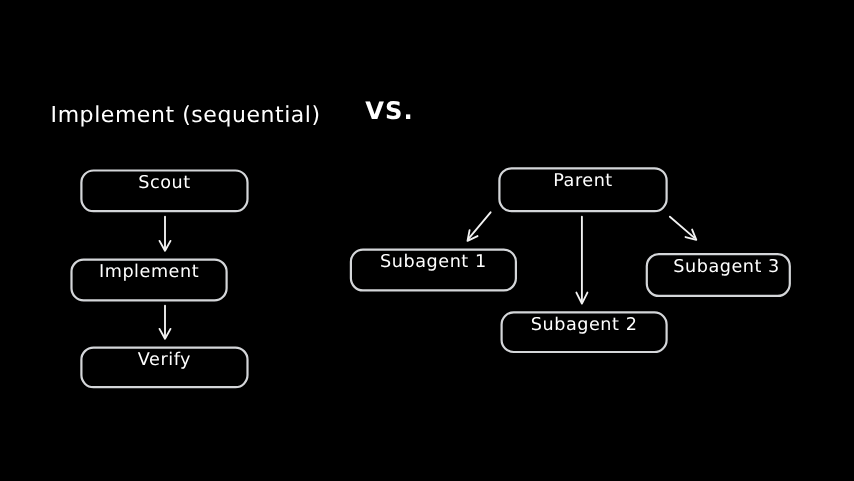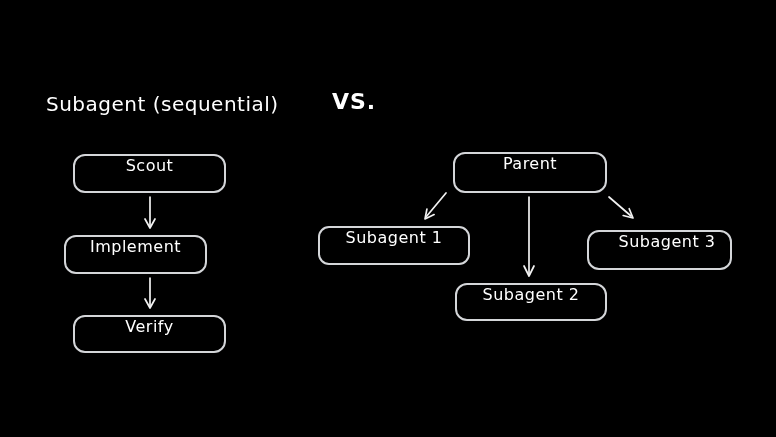--- a/index.html
+++ b/index.html
@@ -58,50 +58,50 @@
     fill: none;
     stroke-linecap: round;
     stroke-linejoin: round;
   }
 </style>
 </head>
 <body>
 
 <div class="canvas">
 
-  <div class="heading" style="left:46px; top:92px;">Subagent (sequential)</div>
+  <div class="heading" style="left:46px; top:92px;">Implement (sequential)</div>
 
   <div class="vs" style="left:332px; top:89px;">VS.</div>
 
 
   <div class="node" style="left:73px; top:154px; width:153px; height:39px;">
     <span>Scout</span>
   </div>
 
   <div class="node" style="left:64px; top:235px; width:143px; height:39px;">
     <span>Implement</span>
   </div>
 
   <div class="node" style="left:73px; top:315px; width:153px; height:38px;">
     <span>Verify</span>
   </div>
 
   <div class="node" style="left:453px; top:152px; width:154px; height:41px;">
     <span>Parent</span>
   </div>
 
-  <div class="node" style="left:318px; top:226px; width:152px; height:39px;border-radius:11px;">
+  <div class="node" style="left:318px; top:226px; width:152px; height:39px;">
     <span>Subagent 1</span>
   </div>
 
   <div class="node" style="left:455px; top:283px; width:152px; height:38px;">
     <span>Subagent 2</span>
   </div>
 
-  <div class="node" style="left:587px; top:230px; width:145px; height:40px;padding-left:15px;">
+  <div class="node" style="left:587px; top:230px; width:132px; height:40px;padding-left:15px;">
     <span>Subagent 3</span>
   </div>
 
   <svg class="arrows" viewBox="0 0 776 437">
 
     <g>
       <line x1="150" y1="197" x2="150" y2="226"></line>
       <polyline points="145,219 150,228 155,219"></polyline>
     </g>
 

